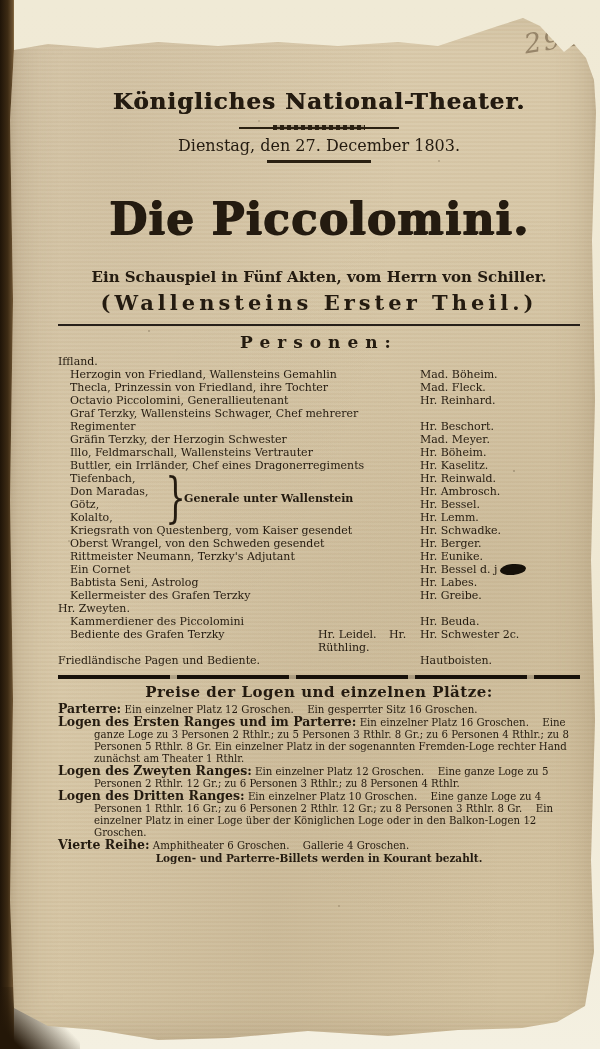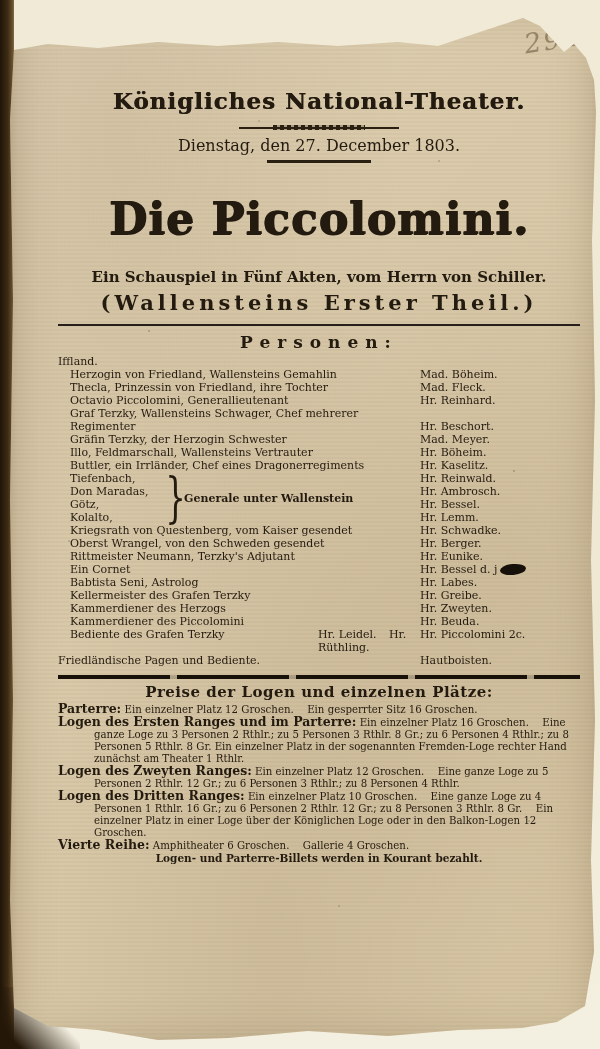--- a/index.html
+++ b/index.html
@@ -169,32 +169,31 @@
         </div>
         <div class="cast-row">
           <div class="cast-role">Babtista Seni, Astrolog</div>
           <div class="cast-actor">Hr. Labes.</div>
         </div>
         <div class="cast-row">
           <div class="cast-role">Kellermeister des Grafen Terzky</div>
           <div class="cast-actor">Hr. Greibe.</div>
         </div>
         <div class="cast-row">
-          <div class="cast-role">Kammerdiener des Herzogs</div>
           <div class="cast-actor">Hr. Zweyten.</div>
         </div>
         <div class="cast-row">
           <div class="cast-role">Kammerdiener des Piccolomini</div>
           <div class="cast-actor">Hr. Beuda.</div>
         </div>
 
         <div class="footer-row">
           <div class="fcol1">Bediente des Grafen Terzky</div>
           <div class="fcol2">Hr. Leidel.   Hr. Rüthling.</div>
-          <div class="fcol3">Hr. Piccolomini 2c.</div>
+          <div class="fcol3">Hr. Schwester 2c.</div>
         </div>
         <div class="footer-row">
           <div class="fcol2">Friedländische Pagen und Bediente.</div>
           <div class="fcol3">Hautboisten.</div>
         </div>
       </div>
 
       <div class="rule-heavy"></div>
 
       <div class="prices-heading center">Preise der Logen und einzelnen Plätze:</div>

